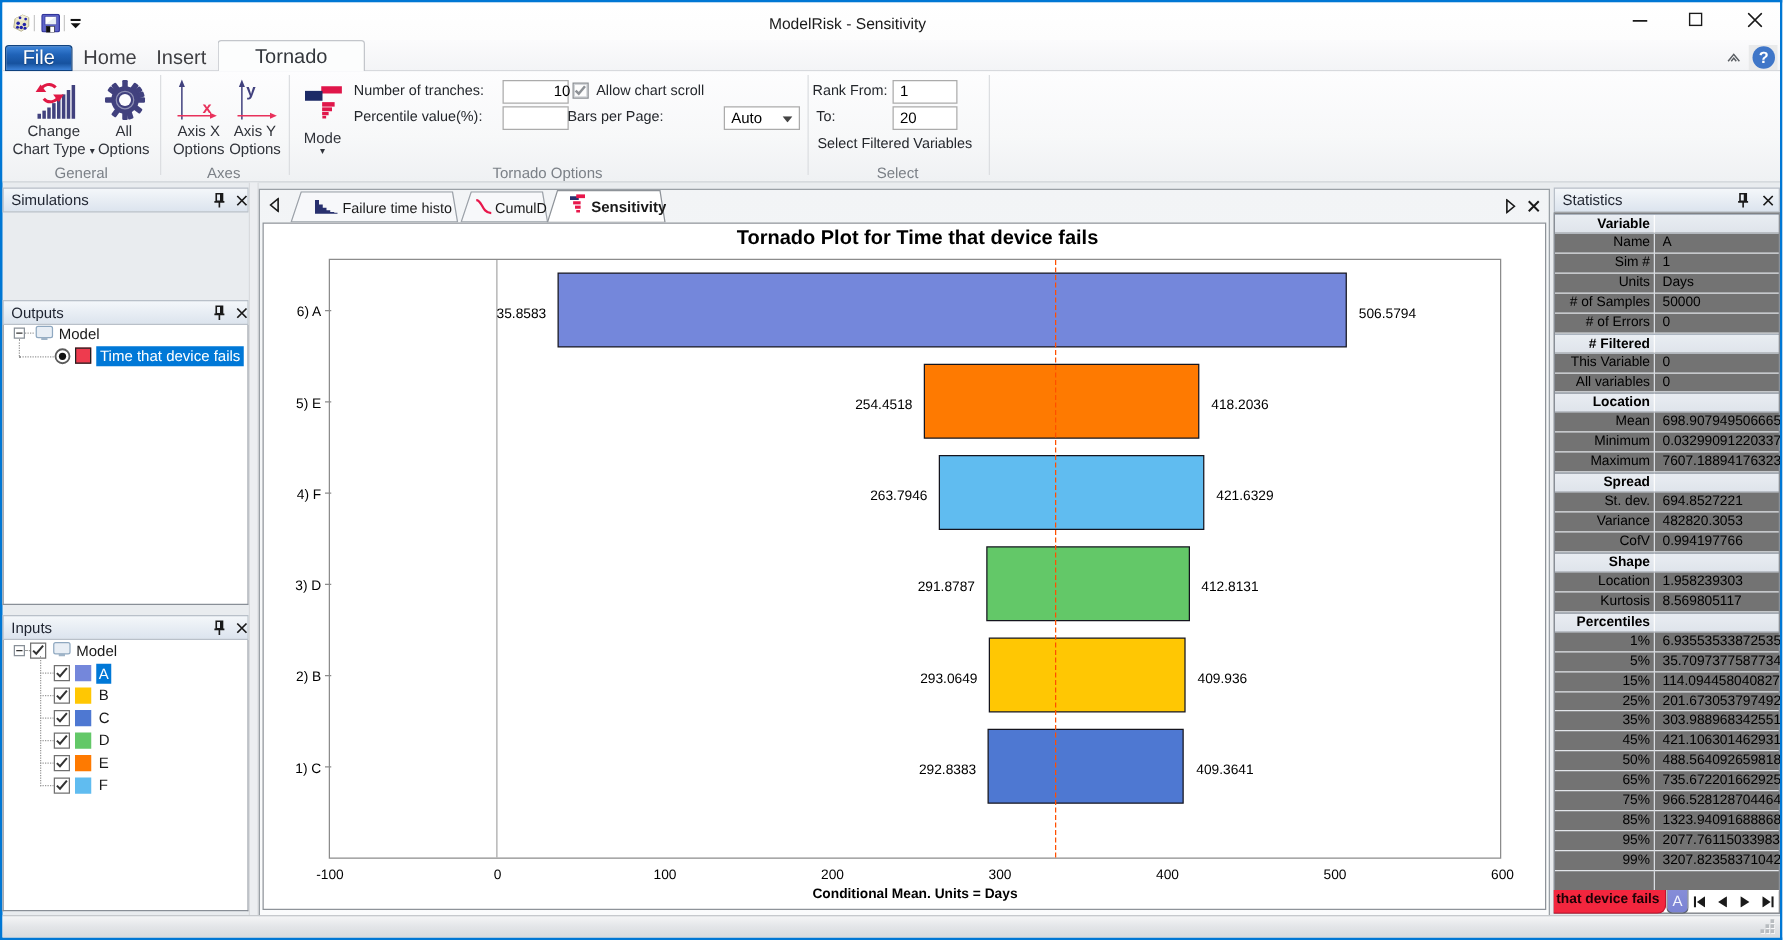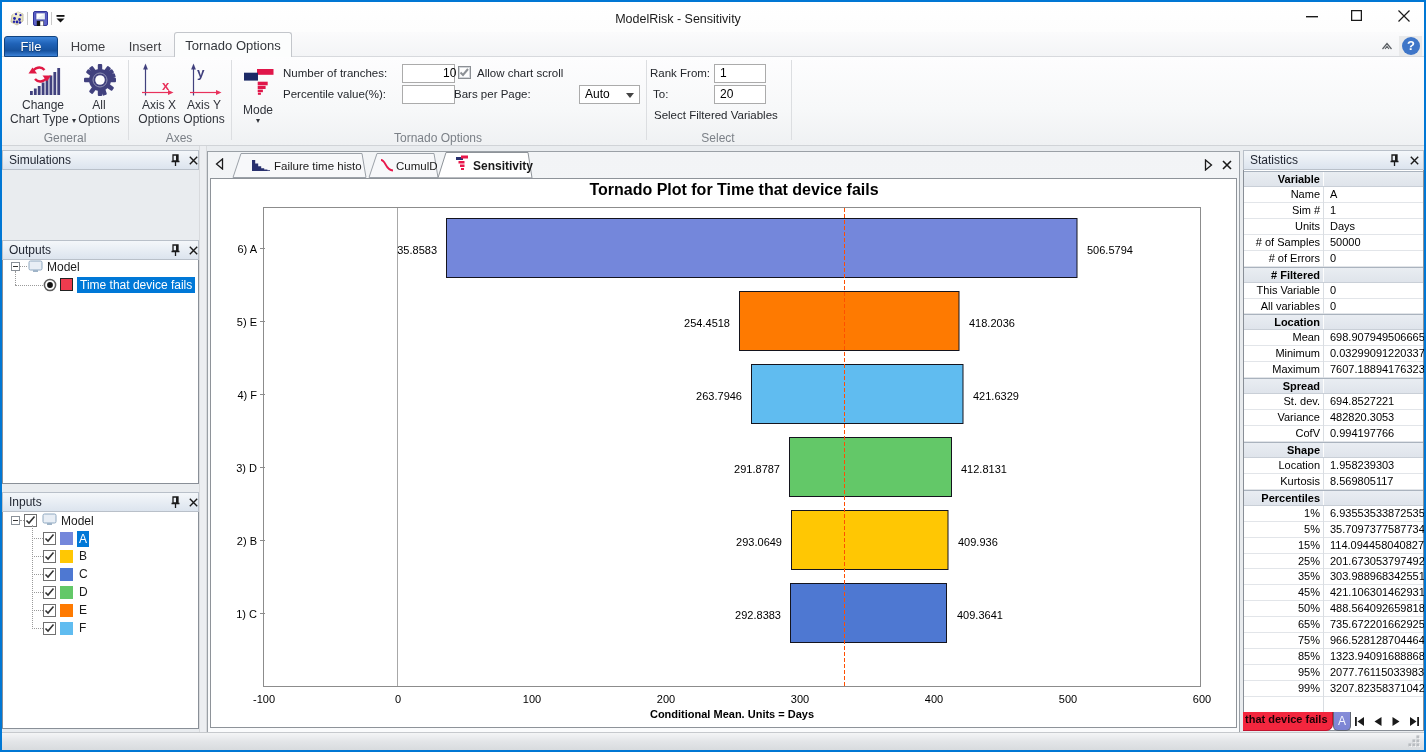--- a/index.html
+++ b/index.html
@@ -8,21 +8,21 @@
   .abs { position:absolute; }
   .win-border { position:absolute; background:#0077d4; }
   
   #titlebar { position:absolute; left:2px; top:2px; width:1422px; height:30px;
     background:linear-gradient(180deg,#ffffff 0%,#fdfdfd 100%); }
   #title-text { position:absolute; left:0; width:1352px; top:10px; text-align:center; font-size:12.5px; color:#1a1a1a; }
   
   #tabrow { position:absolute; left:2px; top:32px; width:1422px; height:25px;
     background:linear-gradient(180deg,#fbfbfc 0%,#f3f4f6 100%); }
   #tabrow .underline { position:absolute; left:0; bottom:0; width:100%; height:1px; background:#d7d9dd; }
-  .rtab { position:absolute; top:1px; height:24px; font-size:13px; color:#3e3e42; text-align:center; line-height:27px; }
+  .rtab { position:absolute; top:1px; height:24px; font-size:16px; color:#3e3e42; text-align:center; line-height:27px; }
   #tab-file { left:2px; top:4px; width:54px; height:21px; border-radius:3px 3px 0 0;
     background:linear-gradient(180deg,#3d85da 0%,#2063b8 35%,#16529f 72%,#3c82d8 100%);
     border:1px solid #10427f; color:#ffffff; line-height:19px; text-shadow:0 1px 1px rgba(0,0,0,0.35); }
   #tab-active { left:172px; top:0px; width:118px; height:25px; background:#fcfdfd;
     border:1px solid #c3c6cb; border-bottom:none; border-radius:3px 3px 0 0; line-height:26px; color:#33373c; }
   
   #ribbon { position:absolute; left:2px; top:57px; width:1422px; height:89px;
     background:linear-gradient(180deg,#fdfdfe 0%,#f7f8f9 60%,#eff1f3 100%);
     border-bottom:1px solid #d0d3d7; }
   .gsep { position:absolute; top:3px; width:1px; height:80px; background:#dcdee1; }
@@ -47,21 +47,21 @@
   #statusbar { position:absolute; left:2px; top:732px; width:1422px; height:18px;
     background:linear-gradient(180deg,#f4f5f6 0%,#e3e5e8 50%,#d8dbde 100%); border-top:1px solid #c6c9cd; }
   
   #chartwrap { position:absolute; left:207px; top:151px; width:1033px; height:582px;
     border:1px solid #9aa0a6; background:linear-gradient(180deg,#f2f4f6, #fafbfc); }
   #chartbox { position:absolute; left:2px; top:26px; width:1027px; height:550px; overflow:hidden;
     border:1px solid #8e9399; background:#ffffff; }
   .ctab { position:absolute; top:1px; height:25px; }
   
   #stats { position:absolute; left:1243px; top:150px; width:181px; height:581px; }
-  #statsbody { position:absolute; left:0; top:20px; width:181px; height:561px; background:#ffffff; border:1px solid #898f97; border-top:none; }
+  #statsbody { position:absolute; left:0; top:20px; width:181px; height:561px; background:#737373; border:1px solid #898f97; border-top:none; }
   .srow { position:relative; width:100%; height:15.94px; }
   .srow .lab { position:absolute; left:0; top:0; width:76px; height:100%; text-align:right; font-size:11px; color:#000; line-height:15.9px; white-space:nowrap; }
   .srow .val { position:absolute; left:86px; top:0; width:94px; height:100%; text-align:left; font-size:11px; color:#000; line-height:15.9px; white-space:nowrap; overflow:hidden; }
   .srow .grid { position:absolute; left:0; bottom:0; width:100%; height:1px; background:#e2e5e9; }
   .shead { background:linear-gradient(180deg,#e9edf2 0%,#dfe4eb 100%); border-top:1px solid #aab3be; border-bottom:1px solid #c9cfd7; }
   .shead .lab { font-weight:bold; }
   .sdiv { position:absolute; left:79px; top:0; width:1px; height:100%; background:#d9dde2; }
 </style>
 </head>
 <body>

